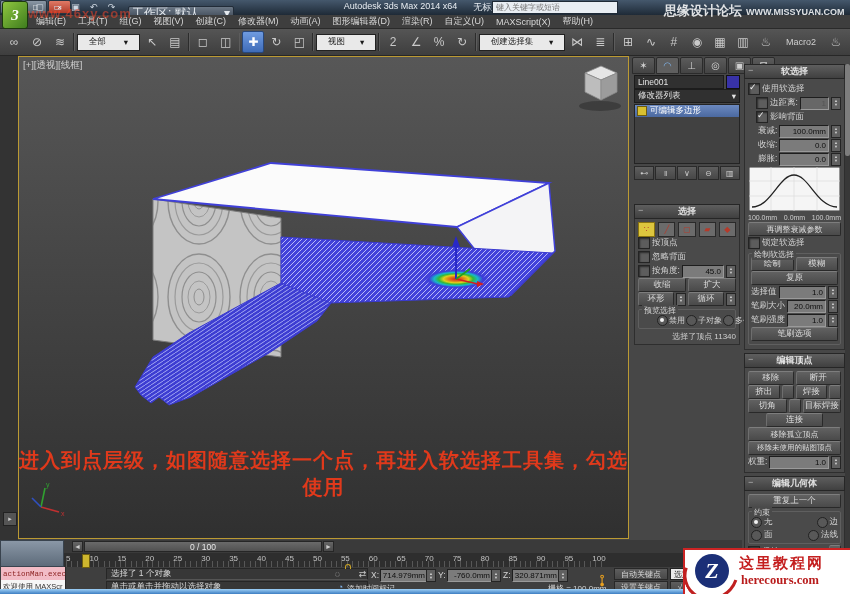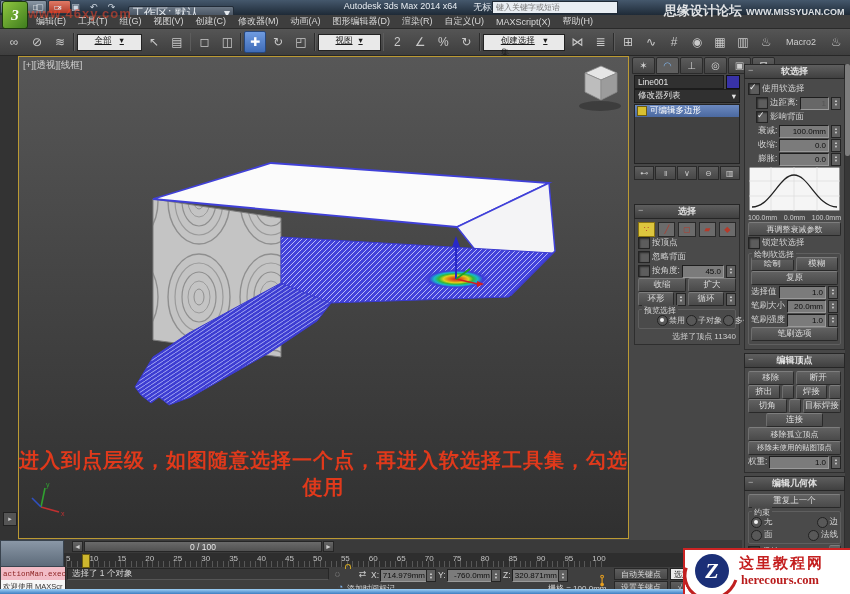--- a/index.html
+++ b/index.html
@@ -31,21 +31,21 @@
            display:flex;align-items:center;padding-left:30px;box-sizing:border-box;}
   .menu-item{padding:8px 6px;font-size:9px;color:#d8d8d8;}
   
   .toolbar{left:0;top:29px;width:850px;height:27px;background:linear-gradient(#555,#3e3e3e);
            border-bottom:1px solid #272727;display:flex;align-items:center;gap:1px;padding:0 3px;box-sizing:border-box;}
   .tbtn{min-width:20px;height:20px;display:flex;align-items:center;justify-content:center;
         color:#c9c9c9;font-size:12px;border:1px solid transparent;border-radius:2px;}
   .tbtn.active{background:linear-gradient(#6f9be0,#3f6cb8);border-color:#27487e;color:#fff;}
   .tsep{width:1px;height:18px;background:#2c2c2c;border-right:1px solid #5c5c5c;margin:0 1px;}
   .tdrop{height:15px;background:#e9e9e9;border:1px solid #222;color:#1a1a1a;font-size:8.5px;
-         display:flex;justify-content:space-between;padding:0 17px;text-decoration:underline;}
+         display:flex;align-items:center;justify-content:space-between;padding:0 11px;}
   .macrobtn{height:18px;padding:0 8px;color:#cfcfcf;font-size:9px;display:flex;align-items:center;}
   .wm-corner{left:28px;top:6px;z-index:6;color:rgba(255,70,40,.5);font:bold 13px "Liberation Sans",sans-serif;
              letter-spacing:1px;}
   
   .vpstrip{left:0;top:56px;width:18px;height:484px;background:#333;}
   .stripbtn{left:3px;top:456px;width:12px;height:12px;background:#555;border:1px solid #222;color:#ccc;
             font-size:7px;display:flex;align-items:center;justify-content:center;}
   .viewport{left:18px;top:56px;width:611px;height:483px;box-sizing:border-box;border:1px solid #bb9a33;
             background:linear-gradient(#575757 0%,#454545 45%,#303030 100%);}
   .vplabel{left:4px;top:2px;font-size:9.5px;color:#d0d0d0;z-index:3;}
@@ -112,21 +112,21 @@
             background-size:540px 6px;background-position:2px bottom;background-repeat:no-repeat;}
   .ruler-labels{position:absolute;left:2px;top:1px;width:540px;display:flex;justify-content:space-between;}
   .tick{font-size:8px;color:#c2c2c2;}
   .frame-marker{position:absolute;left:18px;top:1px;width:6px;height:12px;background:#cdb62e;border:1px solid #6e5e10;}
   .statusrow{left:0;top:27px;width:742px;height:27px;}
   .listener{left:1px;top:0;width:64px;height:26px;border-right:1px solid #2a2a2a;}
   .lis1{height:13px;background:#f2bcc6;color:#8a1f1f;font-size:7.5px;display:flex;align-items:center;padding:0 2px;
         font-family:"Liberation Mono","DejaVu Sans Mono",monospace;}
   .lis2{height:13px;background:#f6f6f6;color:#333;font-size:7.5px;display:flex;align-items:center;padding:0 2px;}
   .sfld{background:#373737;border:1px solid #262626;border-bottom-color:#555;color:#d6d6d6;font-size:8.5px;
-        display:flex;align-items:center;padding:0 4px;box-sizing:border-box;}
+        display:flex;align-items:center;padding:0 4px;box-sizing:border-box;margin-left:39px;}
   .sico{width:13px;height:12px;display:flex;align-items:center;justify-content:center;color:#c8c8c8;font-size:9px;}
   .padlock{width:8px;height:6px;background:#c9a227;border-radius:1px;position:relative;margin-top:4px;}
   .padlock::before{content:"";position:absolute;left:1px;top:-4px;width:4px;height:4px;border:1.5px solid #c9a227;
                    border-bottom:none;border-radius:3px 3px 0 0;}
   .keybtn{color:#e8a020;font-size:13px;transform:rotate(90deg);}
   .sbtn{background:linear-gradient(#5e5e5e,#484848);border:1px solid #282828;color:#d8d8d8;font-size:8px;
         display:flex;align-items:center;justify-content:center;box-sizing:border-box;text-align:center;}
   .seldrop{background:#e9e9e9;border:1px solid #222;color:#1a1a1a;font-size:8px;display:flex;
            align-items:center;justify-content:space-between;padding:0 3px;box-sizing:border-box;}
   
@@ -590,20 +590,21 @@
           <span class="tick">100</span>
         </div>
     </div>
 
     <div class="r statusrow">
       <div class="r listener">
         <div class="lis1">actionMan.exec</div>
         <div class="lis2">欢迎使用 MAXScr</div>
       </div>
       <div class="r sfld" style="left:67px;top:1px;width:262px;height:12px">选择了 1 个对象</div>
+      <div class="r sfld" style="left:67px;top:14px;width:262px;height:12px">单击或单击并拖动以选择对象</div>
 
       <span class="r sico" style="left:331px;top:1px">◌</span>
       <span class="r" style="left:344px;top:1px">
         <span class="padlock"></span>
       </span>
       <span class="r sico" style="left:356px;top:1px">⇄</span>
 
       <span class="r plbl" style="left:371px;top:3px">X:</span>
       <span class="r pfld" style="left:380px;top:2px;width:42px">714.979mm</span>
       <span class="r spin" style="left:426px;top:2px"></span>

